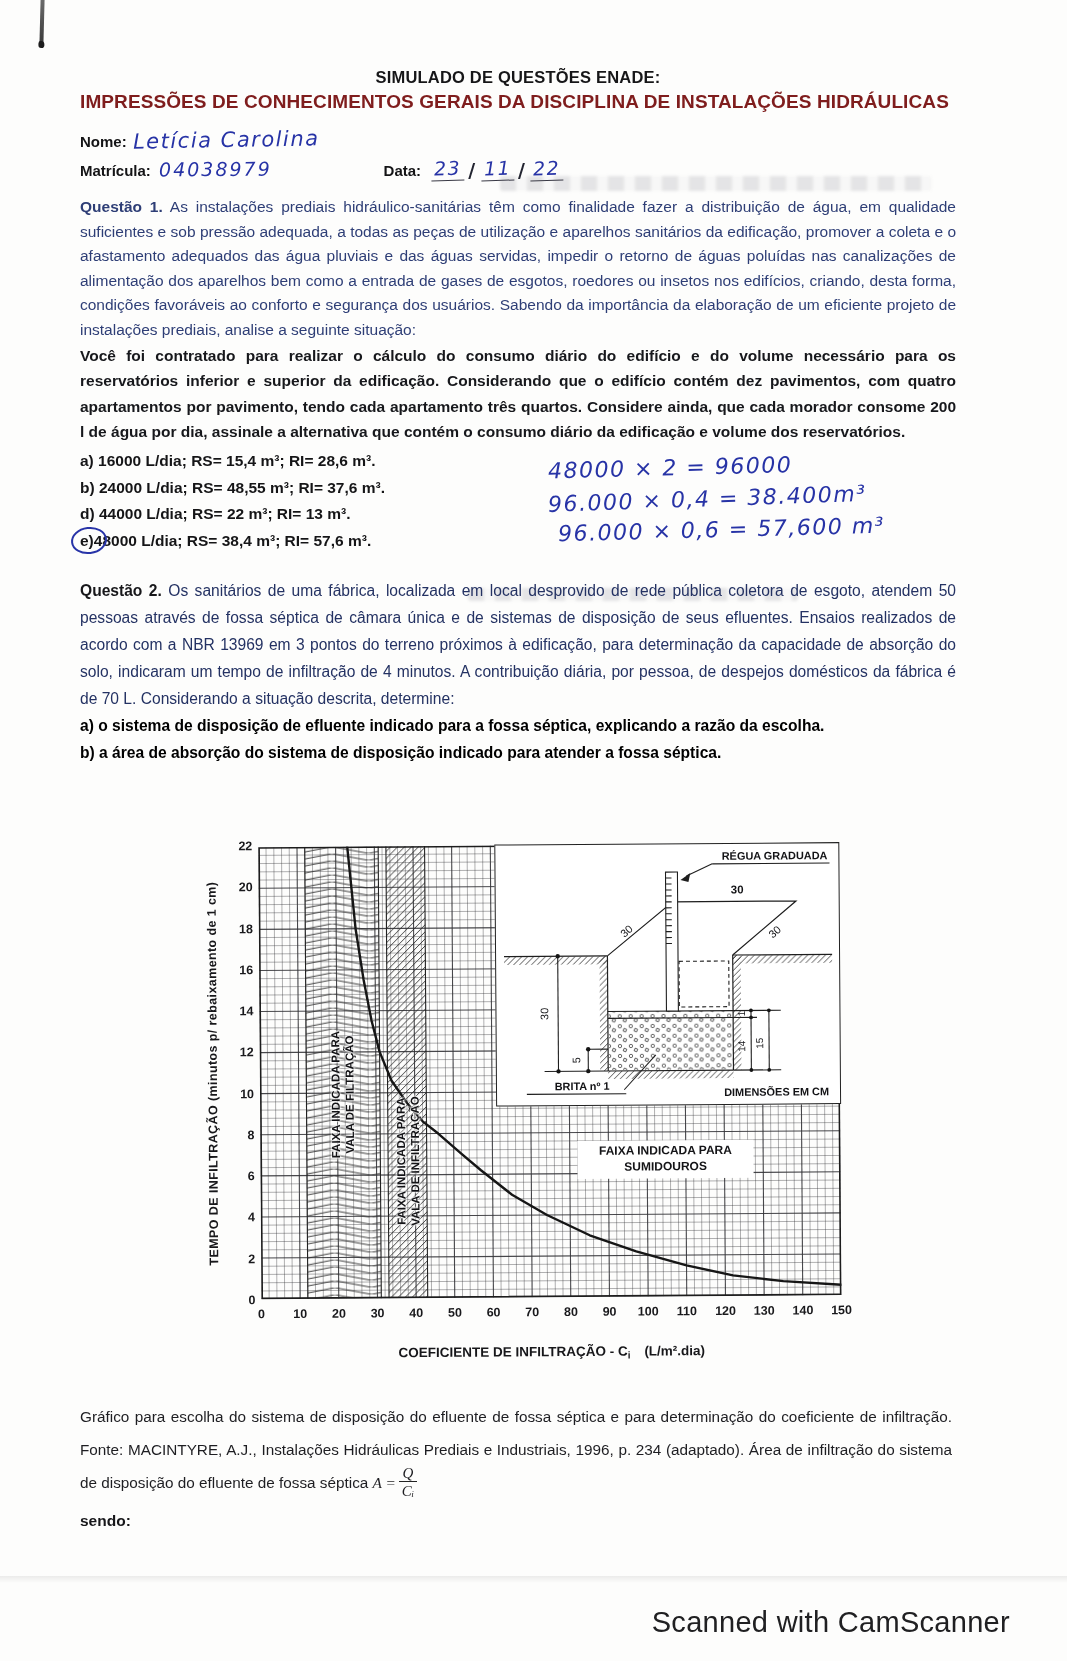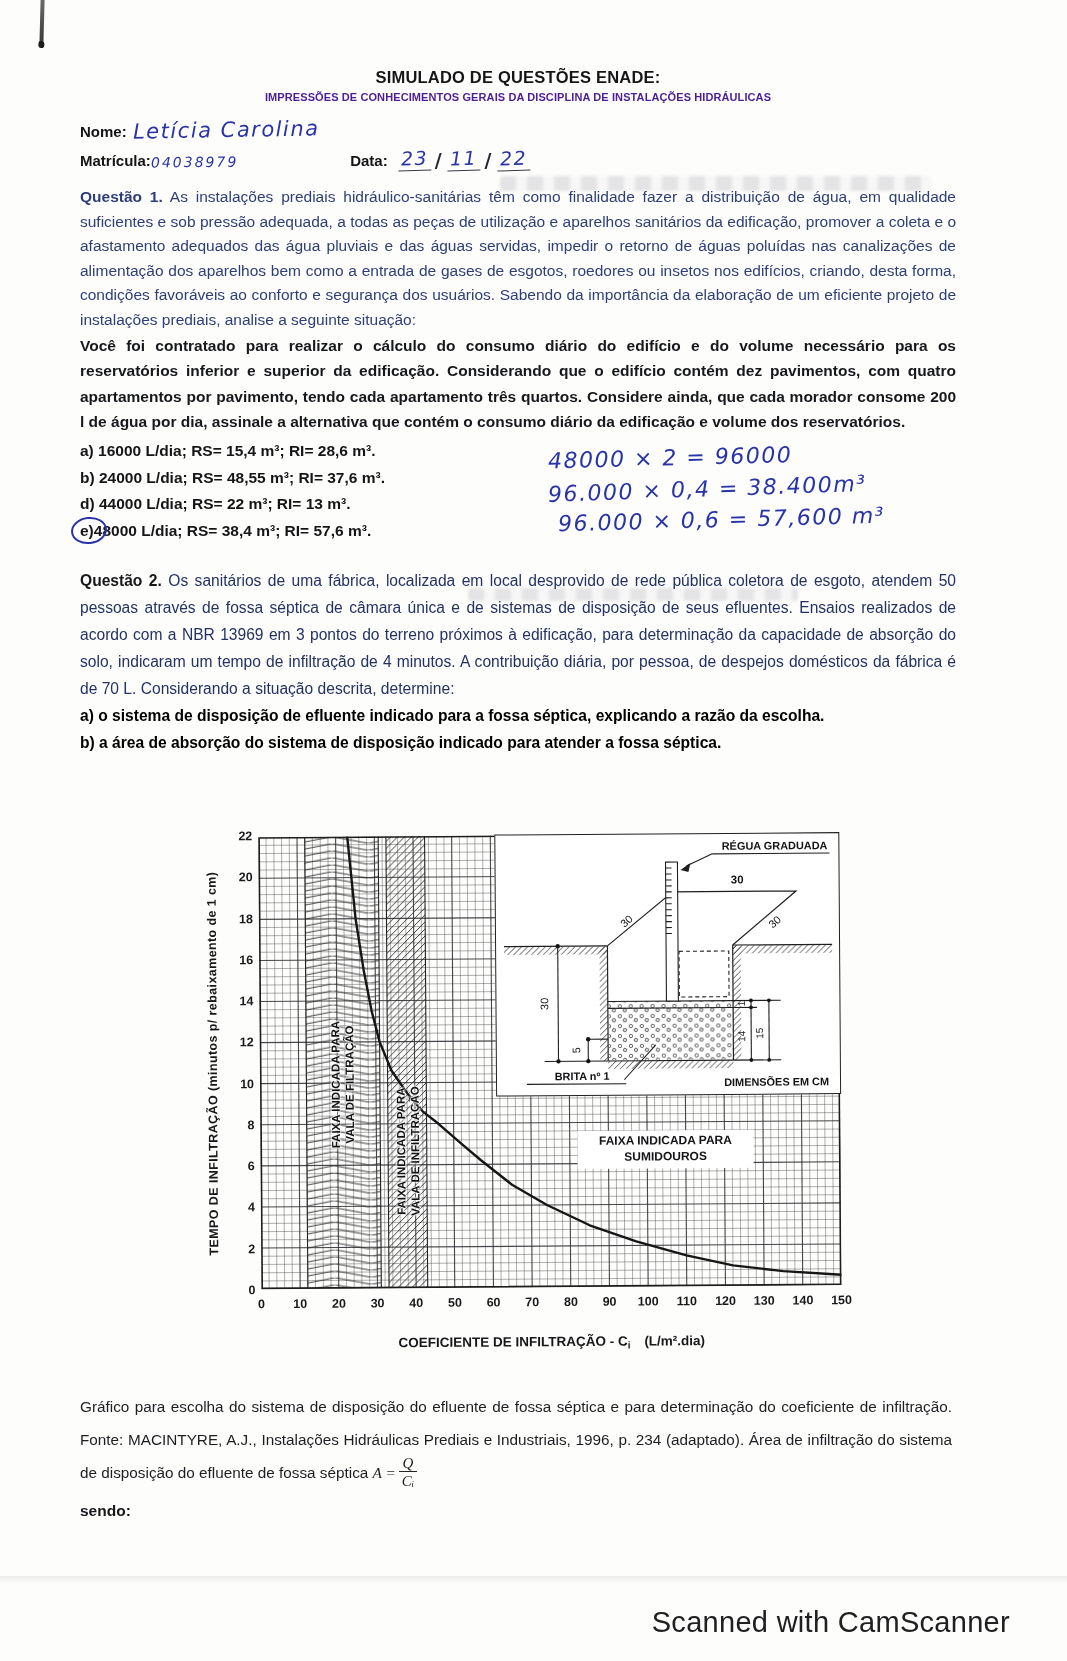--- a/index.html
+++ b/index.html
@@ -2,28 +2,28 @@
 <html><head>
 <meta charset="utf-8">
 <style>
   * { margin:0; padding:0; box-sizing:border-box; }
   body { width:1067px; height:1661px; background:#ffffff; font-family:"Liberation Sans","DejaVu Sans",sans-serif; color:#1c1c1e; overflow:hidden; }
   .page { position:relative; width:1067px; height:1661px; background:#fdfdfc; }
 
   .content { position:absolute; left:80px; top:68px; width:876px; }
 
   .title-line1 { text-align:center; font-size:16.5px; font-weight:700; color:#161618; letter-spacing:.2px; }
-  .title-line2 { text-align:center; font-size:11px; font-weight:700; color:#4c1d95; margin-top:4px; letter-spacing:.1px; }
+  .title-line2 { font-size:19px; font-weight:700; color:#7f1d1d; margin-top:4px; letter-spacing:.1px; }
 
   .fields { margin-top:8px; }
   .frow { display:flex; align-items:flex-end; height:29px; }
   .flabel { font-weight:700; font-size:15px; color:#141416; }
   .hand { font-family:"DejaVu Sans",sans-serif; font-style:italic; color:#2733a6; letter-spacing:1.5px; }
   .hw-name { font-size:21px; transform:rotate(-1deg) translateY(2px); margin-left:6px; }
-  .hw-matric { font-size:14px; transform:rotate(-.5deg) translateY(1px); margin-left:0; letter-spacing:2px; }
+  .hw-matric { font-size:19px; transform:rotate(-.5deg) translateY(1px); margin-left:8px; letter-spacing:2px; }
   .date-label { margin-left:112px; }
   .hw-date { font-size:19px; margin-left:10px; display:flex; align-items:flex-end; gap:4px; transform:translateY(2px); }
   .hw-date .num { border-bottom:1.8px solid #3a3a46; padding:0 3px 1px; transform:rotate(-2deg); }
   .hw-date .sep { color:#222430; font-style:normal; font-weight:600; }
 
   .q1-intro { margin-top:16px; font-size:15.5px; line-height:24.6px; text-align:justify; color:#2e3e76; font-weight:500; }
   .q-head { font-weight:700; }
   .q1-scenario { font-size:15.5px; line-height:25.6px; text-align:justify; color:#17181c; font-weight:600; }
 
   .options { position:relative; margin-top:3px; }

